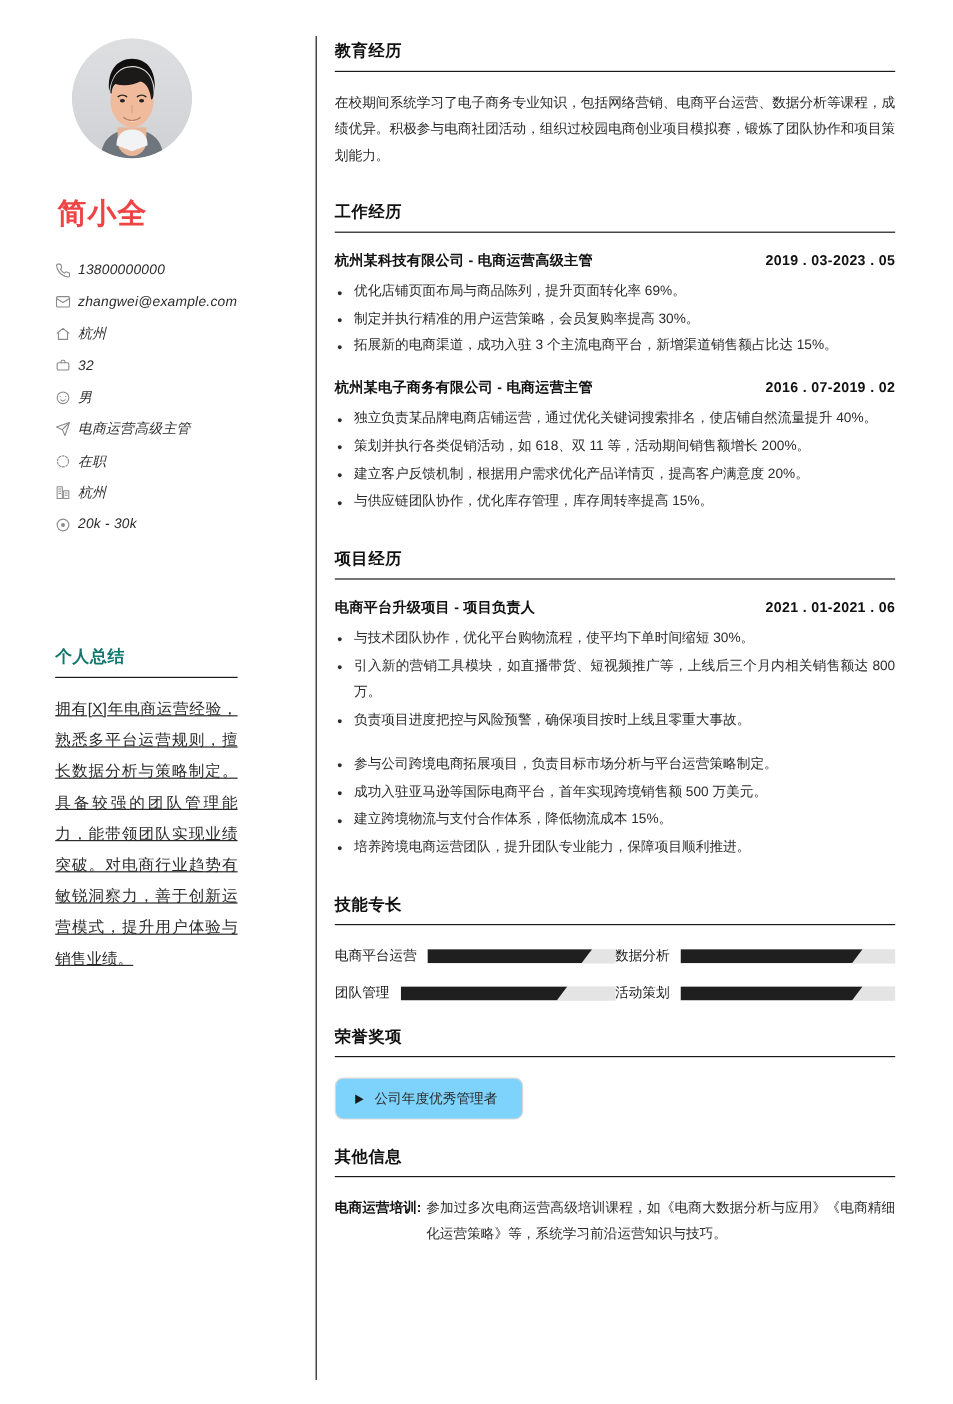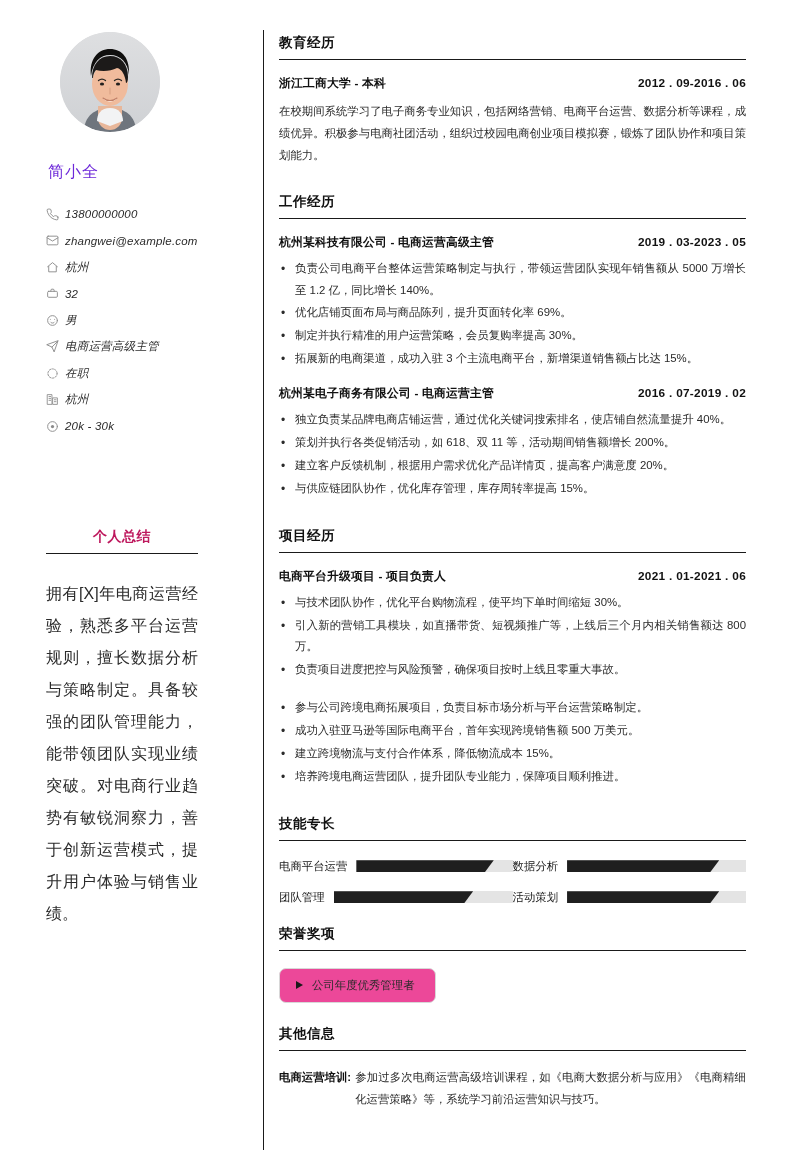--- a/index.html
+++ b/index.html
@@ -22,42 +22,42 @@
   
   .left { width:263px; padding:32px 28px 0 46px; flex:0 0 263px; }
   .avatar-wrap { width:100px; height:100px; margin:0 0 0 14px; }
   .avatar {
     width:100px; height:100px; border-radius:50%;
     overflow:hidden; position:relative; background:#d9dadc;
   }
   .avatar svg { display:block; width:100%; height:100%; }
 
   .name {
-    font-size:16px; font-weight:normal; letter-spacing:1px;
-    margin:30px 0 0 2px; color:#6d28d9;
+    font-size:24px; font-weight:bold; letter-spacing:1px;
+    margin:30px 0 0 2px; color:#ef4444;
   }
 
   .contact { margin-top:18px;font-style:italic; }
   .c-row { display:flex; align-items:center; height:26.5px; }
   .c-ico {
     width:19px; flex:0 0 19px; display:flex; align-items:center;
     justify-content:flex-start; color:#8a8a8a;
   }
   .c-ico svg { display:block; }
   .c-txt { font-size:11.5px; color:#2b2b2b; letter-spacing:.2px; }
 
   .sec-left { margin-top:88px; }
   .sec-left-title {
-    font-size:14px; font-weight:bold; color:#be185d;
+    font-size:14px; font-weight:bold; color:#0f766e;
     padding-bottom:7px; border-bottom:1.4px solid #1a1a1a;
-    width:152px; letter-spacing:.5px;text-align:center;
+    width:152px; letter-spacing:.5px;
   }
   .summary {
-    margin-top:24px; font-size:16px; line-height:2.0;
-    color:#2b2b2b; width:152px; text-align:justify;
+    margin-top:13px; font-size:13px; line-height:2.0;
+    color:#2b2b2b; width:152px; text-align:justify;text-decoration:underline;
   }
 
   
   .right { flex:1; padding:34px 48px 0 16px; }
   .section { margin-bottom:0; }
   .sec-title {
     font-size:13.5px; font-weight:bold; color:#111;
     padding-bottom:7px; border-bottom:1.4px solid #1a1a1a;
     letter-spacing:.5px;
   }
@@ -92,21 +92,21 @@
     background:#1f1f1f;
     clip-path:polygon(0 0, 100% 0, calc(100% - 9px) 100%, 0 100%);
   }
 
   
   .awards { margin-top:17px; display:flex; flex-wrap:wrap; gap:10px; }
   .award-pill {
     display:inline-flex; align-items:center; gap:9px;
     border:1px solid #d8d8d8; border-radius:7px;
     padding:9px 20px 9px 16px; font-size:11.4px; color:#2b2b2b;
-    background:#ec4899;
+    background:#7dd3fc;
   }
   .award-pill .tri {
     width:0; height:0; border-left:7px solid #1a1a1a;
     border-top:4.5px solid transparent; border-bottom:4.5px solid transparent;
   }
 
   
   .other-row { margin-top:15px; display:flex; font-size:11.4px; line-height:1.95; }
   .other-label { font-weight:bold; color:#111; white-space:nowrap; margin-right:4px; }
   .other-val { color:#2b2b2b; text-align:justify; flex:1; }
@@ -251,40 +251,35 @@
       <div class="sec-left-title">个人总结</div>
       <div class="summary">拥有[X]年电商运营经验，熟悉多平台运营规则，擅长数据分析与策略制定。具备较强的团队管理能力，能带领团队实现业绩突破。对电商行业趋势有敏锐洞察力，善于创新运营模式，提升用户体验与销售业绩。</div>
     </div>
   </aside>
 
   <main class="right">
 
     <section class="section">
       <div class="sec-title">教育经历</div>
       <div class="entry">
-        <div class="entry-head">
-          <span class="entry-title">浙江工商大学 - 本科</span>
-          <span class="entry-date">2012 . 09-2016 . 06</span>
-        </div>
         <div class="entry-desc">在校期间系统学习了电子商务专业知识，包括网络营销、电商平台运营、数据分析等课程，成绩优异。积极参与电商社团活动，组织过校园电商创业项目模拟赛，锻炼了团队协作和项目策划能力。</div>
       </div>
     </section>
 
     <div class="gap-m"></div>
 
     <section class="section">
       <div class="sec-title">工作经历</div>
 
       <div class="entry">
         <div class="entry-head">
           <span class="entry-title">杭州某科技有限公司 - 电商运营高级主管</span>
           <span class="entry-date">2019 . 03-2023 . 05</span>
         </div>
         <ul class="bullets">
-          <li>负责公司电商平台整体运营策略制定与执行，带领运营团队实现年销售额从 5000 万增长至 1.2 亿，同比增长 140%。</li>
           <li>优化店铺页面布局与商品陈列，提升页面转化率 69%。</li>
           <li>制定并执行精准的用户运营策略，会员复购率提高 30%。</li>
           <li>拓展新的电商渠道，成功入驻 3 个主流电商平台，新增渠道销售额占比达 15%。</li>
         </ul>
       </div>
 
       <div class="entry">
         <div class="entry-head">
           <span class="entry-title">杭州某电子商务有限公司 - 电商运营主管</span>
           <span class="entry-date">2016 . 07-2019 . 02</span>

